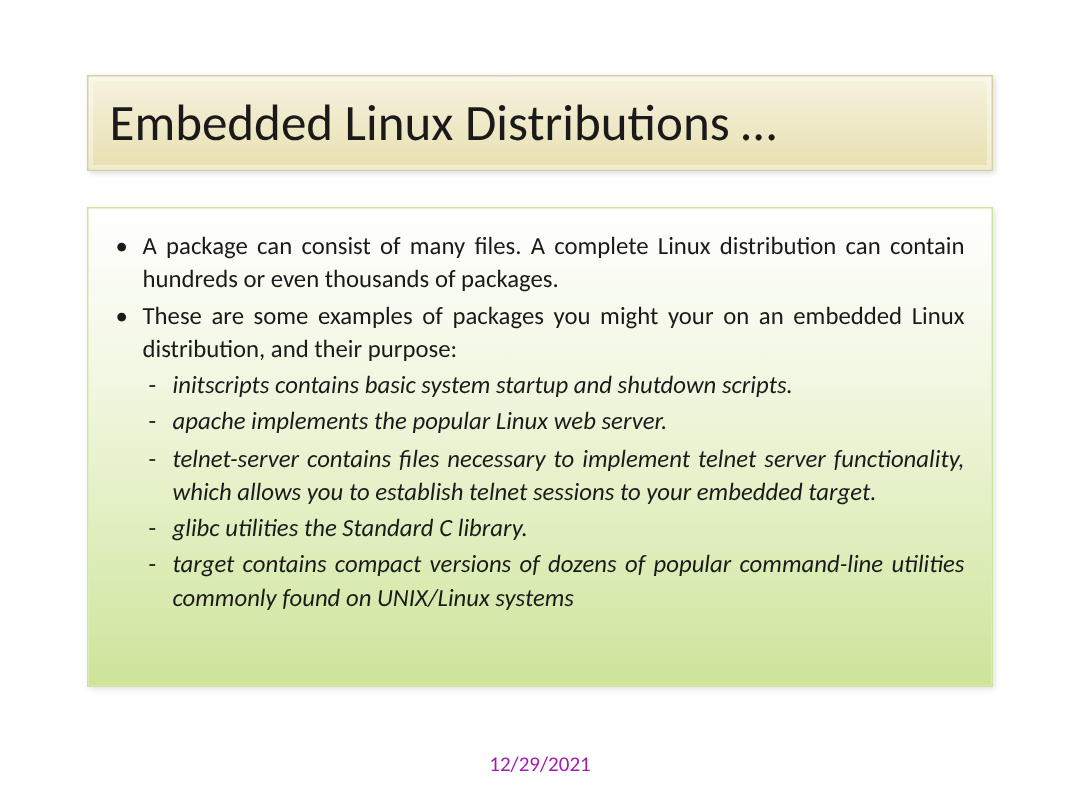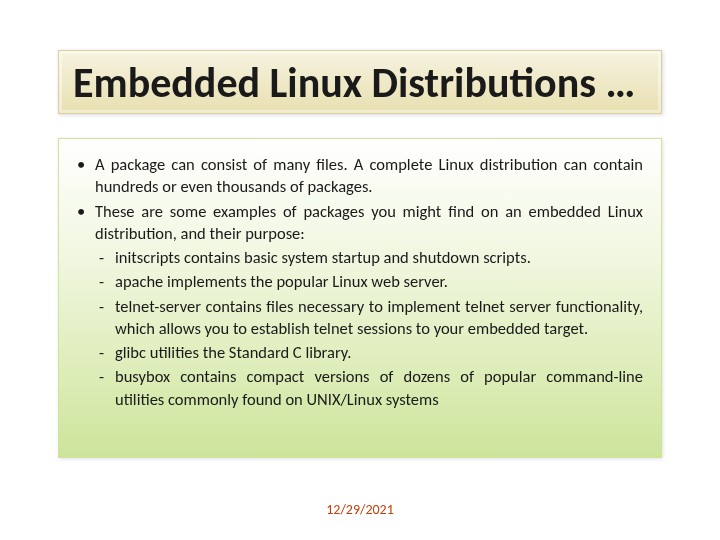--- a/index.html
+++ b/index.html
@@ -18,22 +18,22 @@
     width: 604px;
     height: 64px;
     background: linear-gradient(to bottom, #f6f3e0 0%, #efe9c8 50%, #e8e0b0 100%);
     border: 1px solid #d8d0a0;
     box-shadow: 1px 1px 4px rgba(0,0,0,0.15), inset 0 0 0 3px rgba(255,255,255,0.4);
     display: flex;
     align-items: center;
     padding-left: 14px;
   }
   .title-box h1 {
-    font-size: 42px;
-    font-weight: bold;
+    font-size: 34px;
+    font-weight: normal;
     color: #1a1a1a;
   }
   .content-box {
     position: absolute;
     left: 58px;
     top: 138px;
     width: 604px;
     height: 320px;
     background: linear-gradient(to bottom, #ffffff 0%, #f2f7e2 35%, #dfeebc 70%, #cde49a 100%);
     border: 1px solid #cde49a;
@@ -60,48 +60,49 @@
     text-align: justify;
     margin-bottom: 2px;
     padding-left: 22px;
   }
   .sub-mark {
     width: 16px;
     flex-shrink: 0;
   }
   .sub-text {
     flex: 1;
+    font-style: italic;
   }
   .footer-date {
     position: absolute;
     left: 0;
     right: 0;
     bottom: 22px;
     text-align: center;
     font-size: 14px;
-    color: #c2410c;
+    color: #a21caf;
   }
 </style>
 </head>
 <body>
 
 <div class="title-box">
   <h1>Embedded Linux Distributions …</h1>
 </div>
 
 <div class="content-box">
 
   <div class="bullet-row">
     <div class="bullet-mark">•</div>
     <div class="bullet-text">A package can consist of many files. A complete Linux distribution can contain hundreds or even thousands of packages.</div>
   </div>
 
   <div class="bullet-row">
     <div class="bullet-mark">•</div>
-    <div class="bullet-text">These are some examples of packages you might find on an embedded Linux distribution, and their purpose:</div>
+    <div class="bullet-text">These are some examples of packages you might your on an embedded Linux distribution, and their purpose:</div>
   </div>
 
   <div class="sub-row">
     <div class="sub-mark">-</div>
     <div class="sub-text">initscripts contains basic system startup and shutdown scripts.</div>
   </div>
 
   <div class="sub-row">
     <div class="sub-mark">-</div>
     <div class="sub-text">apache implements the popular Linux web server.</div>
@@ -112,18 +113,18 @@
     <div class="sub-text">telnet-server contains files necessary to implement telnet server functionality, which allows you to establish telnet sessions to your embedded target.</div>
   </div>
 
   <div class="sub-row">
     <div class="sub-mark">-</div>
     <div class="sub-text">glibc utilities the Standard C library.</div>
   </div>
 
   <div class="sub-row">
     <div class="sub-mark">-</div>
-    <div class="sub-text">busybox contains compact versions of dozens of popular command-line utilities commonly found on UNIX/Linux systems</div>
+    <div class="sub-text">target contains compact versions of dozens of popular command-line utilities commonly found on UNIX/Linux systems</div>
   </div>
 
 </div>
 
 <div class="footer-date">12/29/2021</div>
 
 </body></html>

